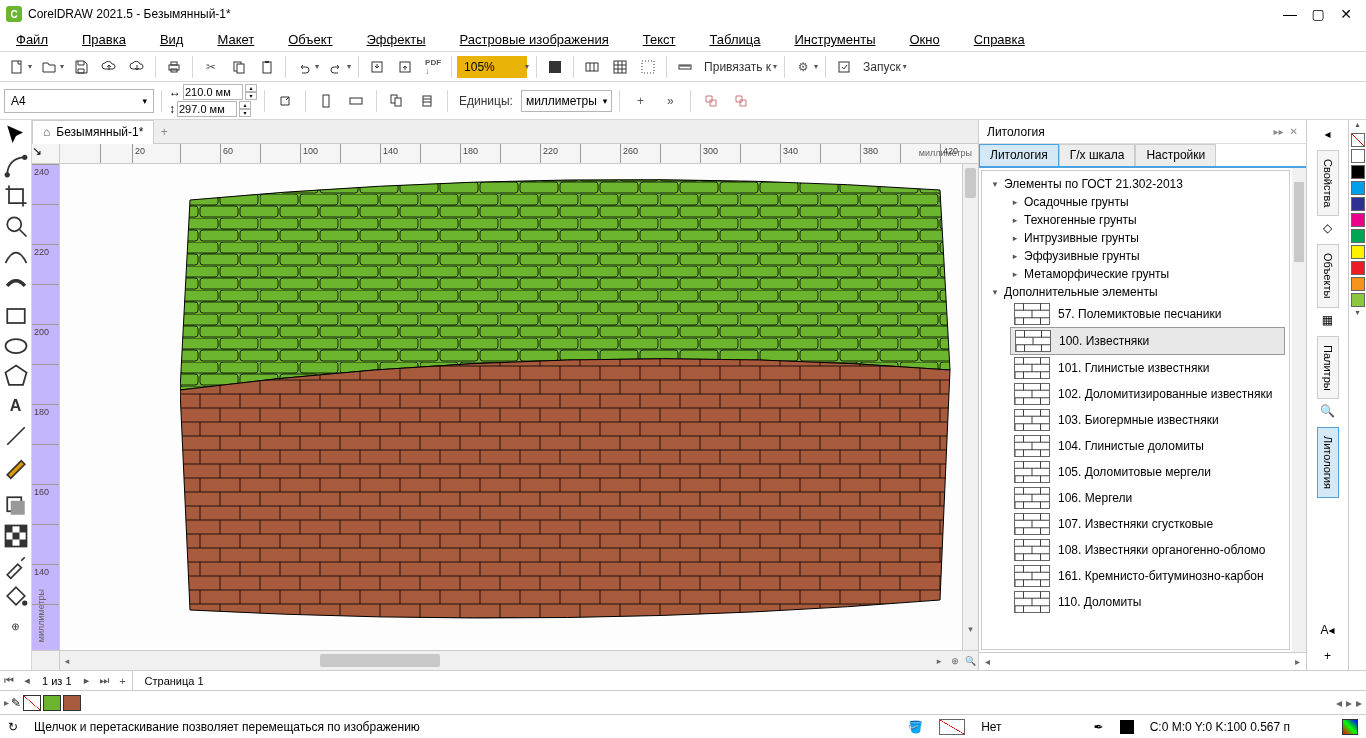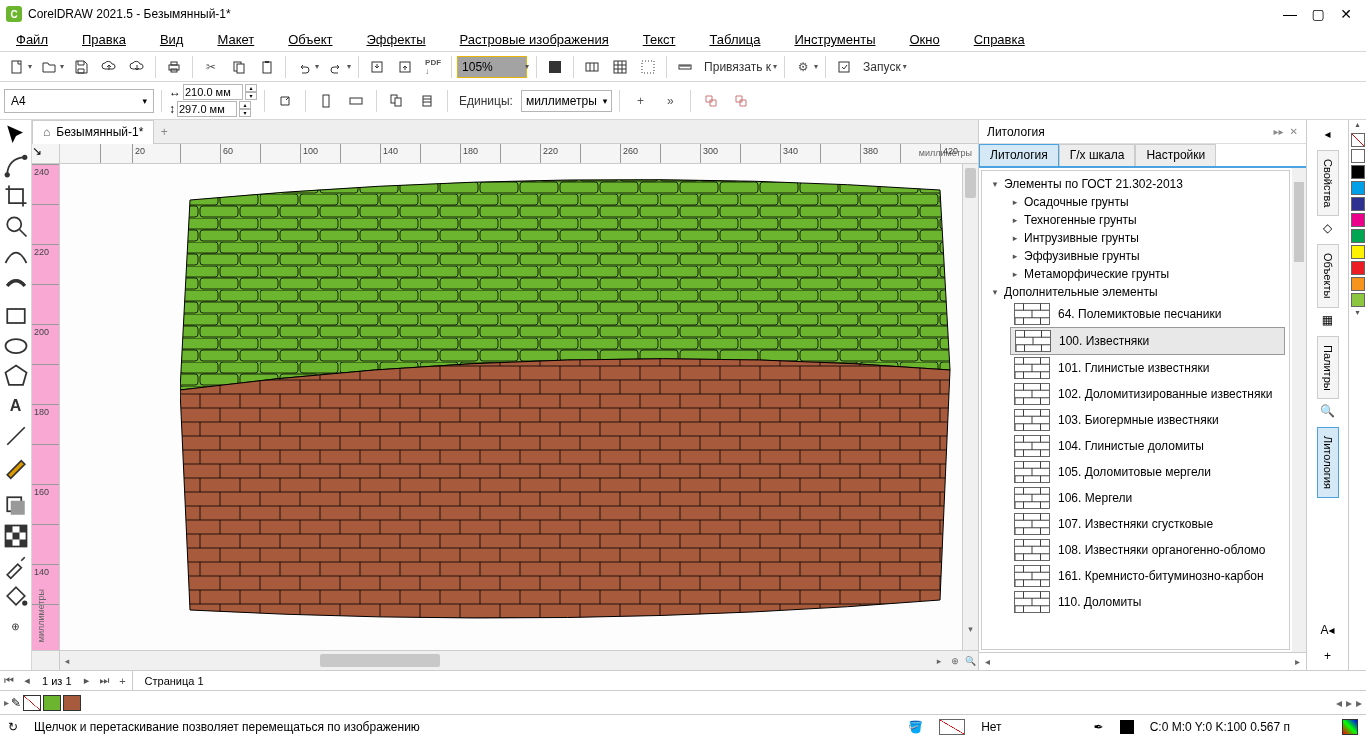--- a/index.html
+++ b/index.html
@@ -16,21 +16,21 @@
 .menubar { height: 24px; display: flex; align-items: center; padding: 0 6px; gap: 14px; border-bottom: 1px solid #d6d6d6; }
 .menubar .mitem { padding: 3px 10px; font-size: 13px; cursor: default; }
 .menubar .mitem u { text-decoration: underline; }
 
 
 .toolbar { height: 30px; display: flex; align-items: center; padding: 0 4px; gap: 2px; border-bottom: 1px solid #d6d6d6; }
 .tb-btn { width: 26px; height: 26px; display:flex;align-items:center;justify-content:center; color:#555; cursor:default; }
 .tb-btn svg { width:16px;height:16px; }
 .tb-sep { width:1px; height:22px; background:#d6d6d6; margin: 0 3px; }
 .tb-drop { font-size:8px; color:#555; margin-left:-4px; margin-right:2px; align-self:center; }
-.tb-input { height:22px; border:1px solid #eab308; padding:0 4px; background:#a3a3a3; font-size:12px; }
+.tb-input { height:22px; border:3px solid #eab308; padding:0 4px; background:#eab308; font-size:12px; }
 .tb-label { font-size:12px; color:#333; margin: 0 4px; }
 
 
 .propbar { height: 38px; display:flex; align-items:center; padding: 0 4px; gap:4px; border-bottom: 1px solid #d6d6d6; }
 .page-sel { width:150px; height:24px; border:1px solid #b5b5b5; display:flex;align-items:center;padding:0 6px;justify-content:space-between; }
 .dim-group { display:flex; flex-direction:column; gap:1px; }
 .dim-row { display:flex; align-items:center; gap:2px; }
 .dim-input { width:60px; height:16px; border:1px solid #b5b5b5; font-size:11px; padding:0 1px; }
 .spin { display:flex;flex-direction:column; }
 .spin span { width:12px;height:8px;border:1px solid #b5b5b5;font-size:6px;display:flex;align-items:center;justify-content:center;line-height:1; }
@@ -42,21 +42,21 @@
 .ltool { width:28px; height:28px; display:flex;align-items:center;justify-content:center; color:#333; }
 .canvas-wrap { flex:1; display:flex; flex-direction:column; min-width:0; }
 .doc-tabs { height:24px; display:flex; align-items:center; background:#eee; border-bottom:1px solid #ccc; }
 .doc-tab { height:24px; padding:0 10px; display:flex;align-items:center; gap:6px; background:#fff; border:1px solid #ccc; border-bottom:none; font-size:12px; }
 .doc-tab .home { color:#555; }
 .doc-tabs .add { width:20px;display:flex;justify-content:center; color:#888; }
 .ruler-corner { width:28px; height:20px; background:#f5f5f5; border-right:1px solid #ccc; border-bottom:1px solid #ccc; }
 .ruler-h { height:20px; background:#f5f5f5; border-bottom:1px solid #ccc; position:relative; overflow:hidden; flex:1; font-size:9px;color:#444; }
 .ruler-h .tick { position:absolute; top:0; height:20px; border-left:1px solid #999; }
 .ruler-h .tick span { position:absolute; top:2px; left:2px; }
-.ruler-v { width:28px; background:#f9a8d4; border-right:1px solid #ccc; position:relative; overflow:hidden; font-size:9px;color:#444; }
+.ruler-v { width:28px; background:#c4b5fd; border-right:1px solid #ccc; position:relative; overflow:hidden; font-size:9px;color:#444; }
 .ruler-v .tick { position:absolute; left:0; width:28px; border-top:1px solid #999; }
 .ruler-v .tick span { position:absolute; left:2px; top:2px; }
 .canvas-row { display:flex; flex:1; min-height:0; }
 .canvas { flex:1; position:relative; overflow:hidden; background:#fdfdfd; }
 .vscroll { width:16px; background:#f0f0f0; border-left:1px solid #ccc; position:relative; }
 .vscroll .thumb { position:absolute; left:2px; right:2px; top:4px; height:30px; background:#c8c8c8; border-radius:2px; }
 .vscroll .arrow { position:absolute; left:0; right:0; height:14px; display:flex;align-items:center;justify-content:center;font-size:9px;color:#666; }
 .hscroll-row { height:20px; display:flex; background:#f0f0f0; border-top:1px solid #ccc; }
 .hscroll { flex:1; position:relative; }
 .hscroll .thumb { position:absolute; top:3px; bottom:3px; left:260px; width:120px; background:#c8c8c8; border-radius:2px; }
@@ -603,21 +603,21 @@
             <div class="tree-row l1">
               <span class="exp">▾</span>
               <span>Дополнительные элементы</span>
             </div>
             <div class="litho-item">
               <div class="litho-swatch">
                 <svg viewBox="0 0 36 22">
                   <path d="M0 7h36M0 15h36M9 0v7M27 0v7M18 7v8M0 15v7M9 15v7M27 15v7" stroke="#333" fill="none"></path>
                 </svg>
               </div>
-              <div class="litho-label">64.  Полемиктовые песчаники</div>
+              <div class="litho-label">57.  Полемиктовые песчаники</div>
             </div>
             <div class="litho-item selected">
               <div class="litho-swatch">
                 <svg viewBox="0 0 36 22">
                   <path d="M0 7h36M0 15h36M9 0v7M27 0v7M18 7v8M0 15v7M9 15v7M27 15v7" stroke="#333" fill="none"></path>
                 </svg>
               </div>
               <div class="litho-label">100.  Известняки</div>
             </div>
             <div class="litho-item">

